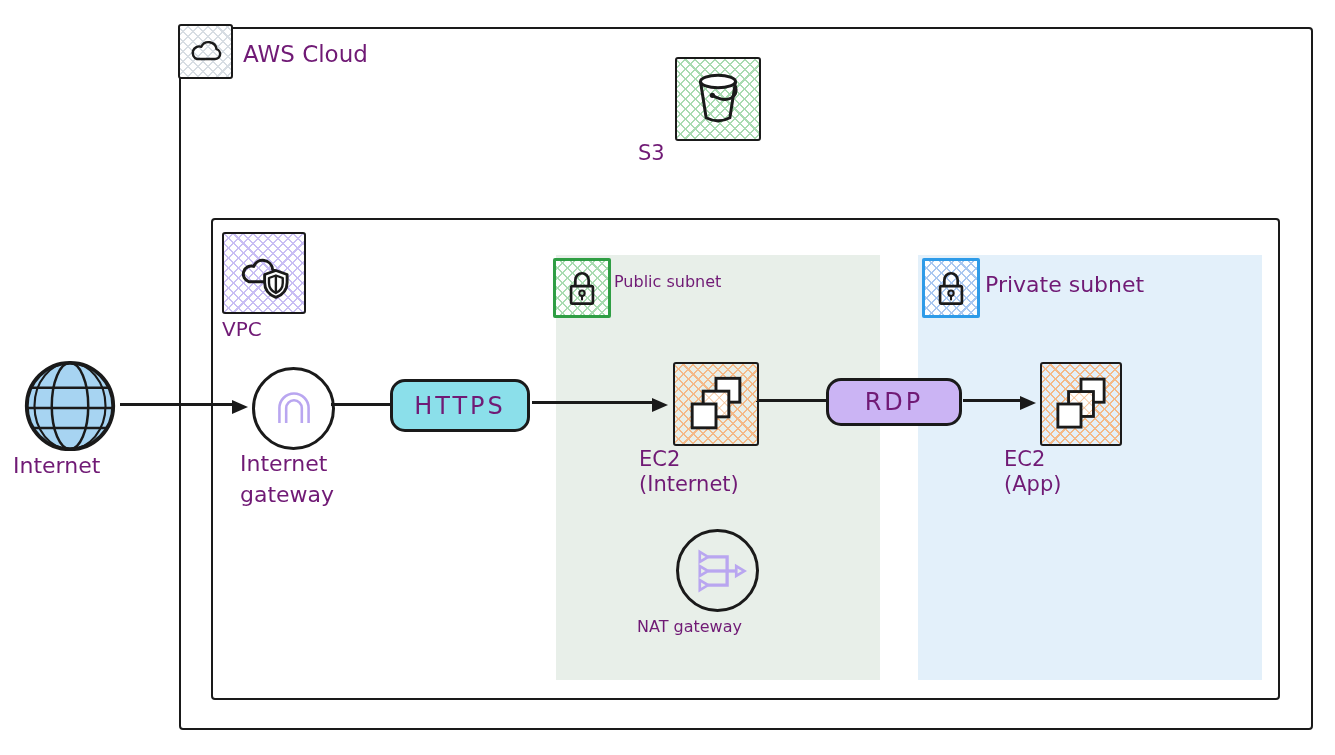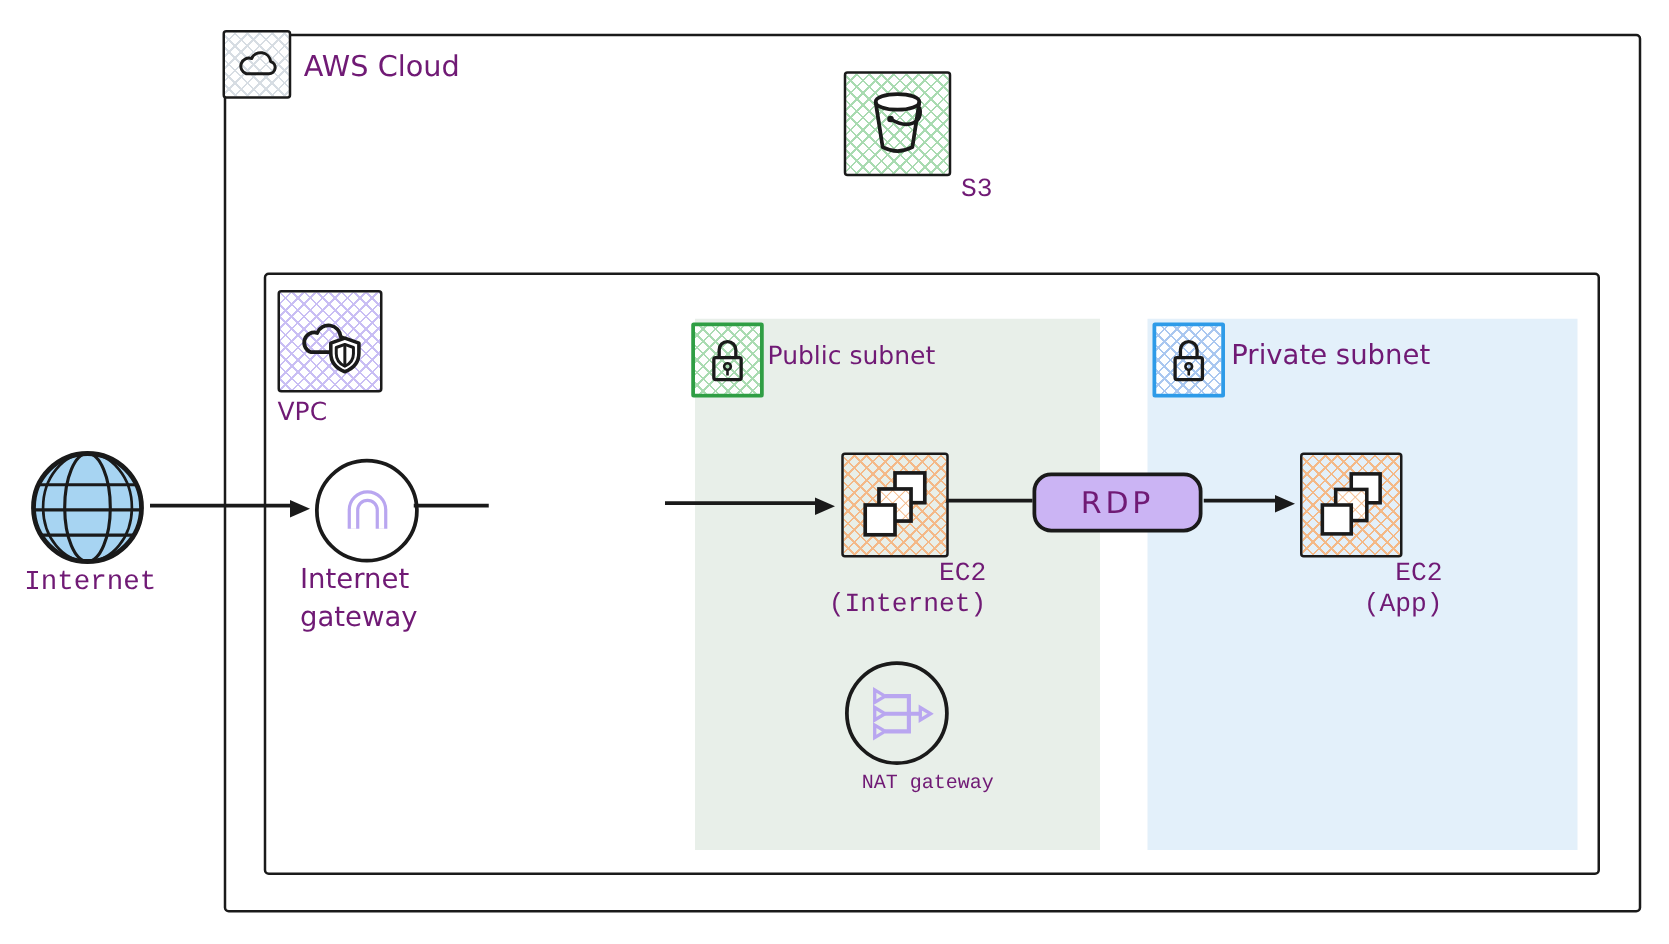--- a/index.html
+++ b/index.html
@@ -3,21 +3,21 @@
 <meta charset="utf-8">
 <style>
   html,body{margin:0;padding:0;background:#fff;}
   #canvas{position:relative;width:1335px;height:755px;background:#ffffff;overflow:hidden;
           font-family:"DejaVu Sans", sans-serif;color:#701a75;padding-left:24px;}
   .abs{position:absolute;}
   .box{border:2.5px solid #1a1a1a;border-radius:4px;}
   .iconbox{border:2.5px solid #1a1a1a;border-radius:3px;display:flex;align-items:center;justify-content:center;}
   .circle{border:3px solid #1a1a1a;border-radius:50%;display:flex;align-items:center;justify-content:center;background:transparent;}
   .lbl{white-space:nowrap;}
-  .ctr{text-align:right;font-family:Liberation Mono, monospace;}
+  .ctr{text-align:left;}
   .pill{border:3px solid #1a1a1a;border-radius:15px;display:flex;align-items:center;justify-content:center;
         font-size:24px;letter-spacing:3px;font-weight:500;}
   
   .hatch-gray  {background-image:repeating-linear-gradient(45deg,transparent 0 5.5px,var(--aws-hatch-gray) 5.5px 7px),
                                  repeating-linear-gradient(135deg,transparent 0 5.5px,var(--aws-hatch-gray) 5.5px 7px);}
   .hatch-green {background-image:repeating-linear-gradient(45deg,transparent 0 5.5px,var(--s3-hatch-green) 5.5px 7px),
                                  repeating-linear-gradient(135deg,transparent 0 5.5px,var(--s3-hatch-green) 5.5px 7px);}
   .hatch-purple{background-image:repeating-linear-gradient(45deg,transparent 0 5.5px,var(--vpc-hatch-purple) 5.5px 7px),
                                  repeating-linear-gradient(135deg,transparent 0 5.5px,var(--vpc-hatch-purple) 5.5px 7px);}
   .hatch-blue  {background-image:repeating-linear-gradient(45deg,transparent 0 5.5px,var(--subnet-hatch-blue) 5.5px 7px),
@@ -77,21 +77,21 @@
 
   <div class="abs" style="left:556px;top:255px;width:324px;height:425px;background:var(--public-subnet-fill);"></div>
   <div class="abs iconbox hatch-green" style="left:553px;top:258px;width:52px;height:54px;border:3px solid var(--public-icon-border-green);border-radius:2px;background-color:#fdfefd;">
     <svg width="38" height="42" viewBox="0 0 40 44">
       <path d="M13 21 v-7.5 a7 7 0 0 1 14 0 V21" fill="none" stroke="#1a1a1a" stroke-width="2.8"></path>
       <rect x="8.5" y="20" width="23" height="18.5" rx="1.5" fill="none" stroke="#1a1a1a" stroke-width="2.8"></rect>
       <circle cx="20" cy="27.5" r="2.8" fill="none" stroke="#1a1a1a" stroke-width="2.2"></circle>
       <line x1="20" y1="30" x2="20" y2="35" stroke="#1a1a1a" stroke-width="2.2"></line>
     </svg>
   </div>
-  <div class="abs lbl" style="left:614px;top:272px;font-size:20px;">Public subnet</div>
+  <div class="abs lbl" style="left:614px;top:272px;font-size:16px;">Public subnet</div>
 
   <div class="abs" style="left:918px;top:255px;width:344px;height:425px;background:var(--private-subnet-fill);"></div>
   <div class="abs iconbox hatch-blue" style="left:922px;top:258px;width:52px;height:54px;border:3px solid var(--private-icon-border-blue);border-radius:2px;background-color:#fdfeff;">
     <svg width="38" height="42" viewBox="0 0 40 44">
       <path d="M13 21 v-7.5 a7 7 0 0 1 14 0 V21" fill="none" stroke="#1a1a1a" stroke-width="2.8"></path>
       <rect x="8.5" y="20" width="23" height="18.5" rx="1.5" fill="none" stroke="#1a1a1a" stroke-width="2.8"></rect>
       <circle cx="20" cy="27.5" r="2.8" fill="none" stroke="#1a1a1a" stroke-width="2.2"></circle>
       <line x1="20" y1="30" x2="20" y2="35" stroke="#1a1a1a" stroke-width="2.2"></line>
     </svg>
   </div>
@@ -117,20 +117,23 @@
     <span style="display:block">Internet</span>
     <span style="display:block">gateway</span>
   </div>
 
   <div class="edge head" style="left:120px;top:403px;width:114px;"></div>
   <div class="edge" style="left:331px;top:403px;width:60px;"></div>
   <div class="edge head" style="left:532px;top:401px;width:122px;"></div>
   <div class="edge" style="left:756px;top:399px;width:70px;"></div>
   <div class="edge head" style="left:963px;top:399px;width:59px;"></div>
 
+  <div class="abs pill" style="left:390px;top:379px;width:134px;height:47px;background:var(--https-pill-fill);">
+    <span>HTTPS</span>
+  </div>
 
   <div class="abs pill" style="left:826px;top:378px;width:130px;height:42px;background:var(--rdp-pill-fill);">
     <span>RDP</span>
   </div>
 
   <div class="abs iconbox hatch-orange" style="left:673px;top:362px;width:82px;height:80px;">
     <svg width="66" height="66" viewBox="0 0 72 72">
       <rect x="36" y="8" width="26" height="26" fill="#ffffff" stroke="#1a1a1a" stroke-width="3.2"></rect>
       <rect x="22" y="22" width="28" height="28" fill="url(#hatchOrange)" stroke="#1a1a1a" stroke-width="3.2"></rect>
       <rect x="10" y="36" width="26" height="26" fill="#ffffff" stroke="#1a1a1a" stroke-width="3.2"></rect>

